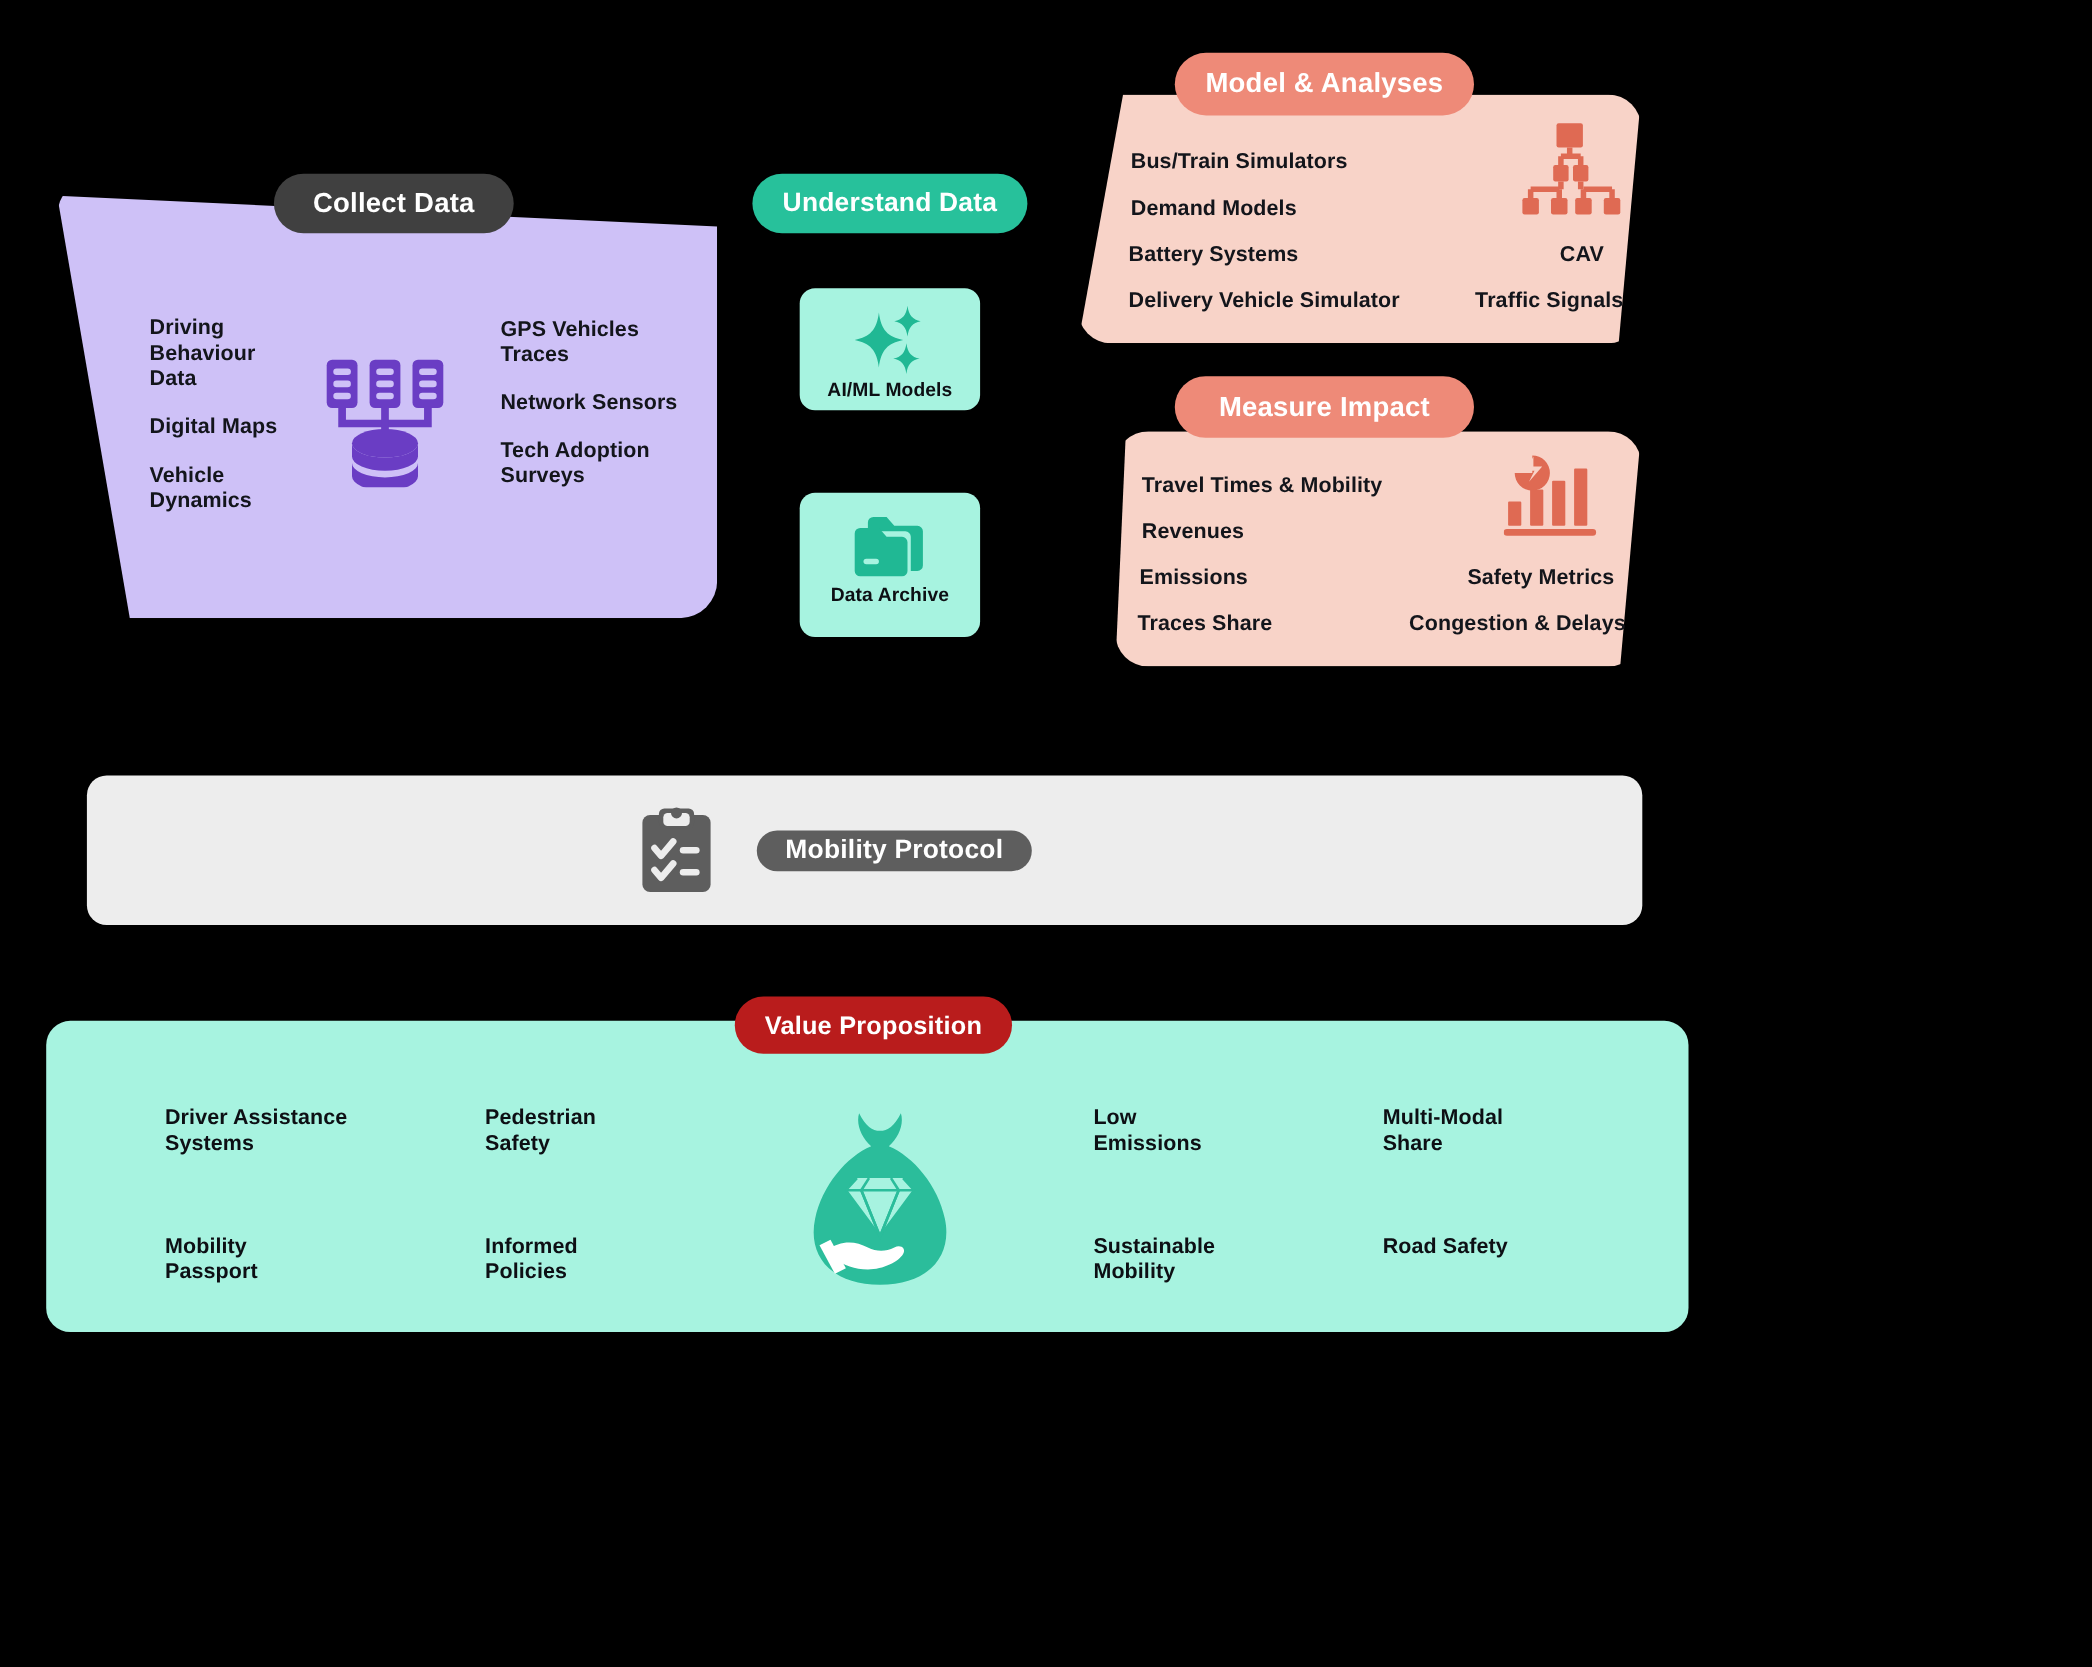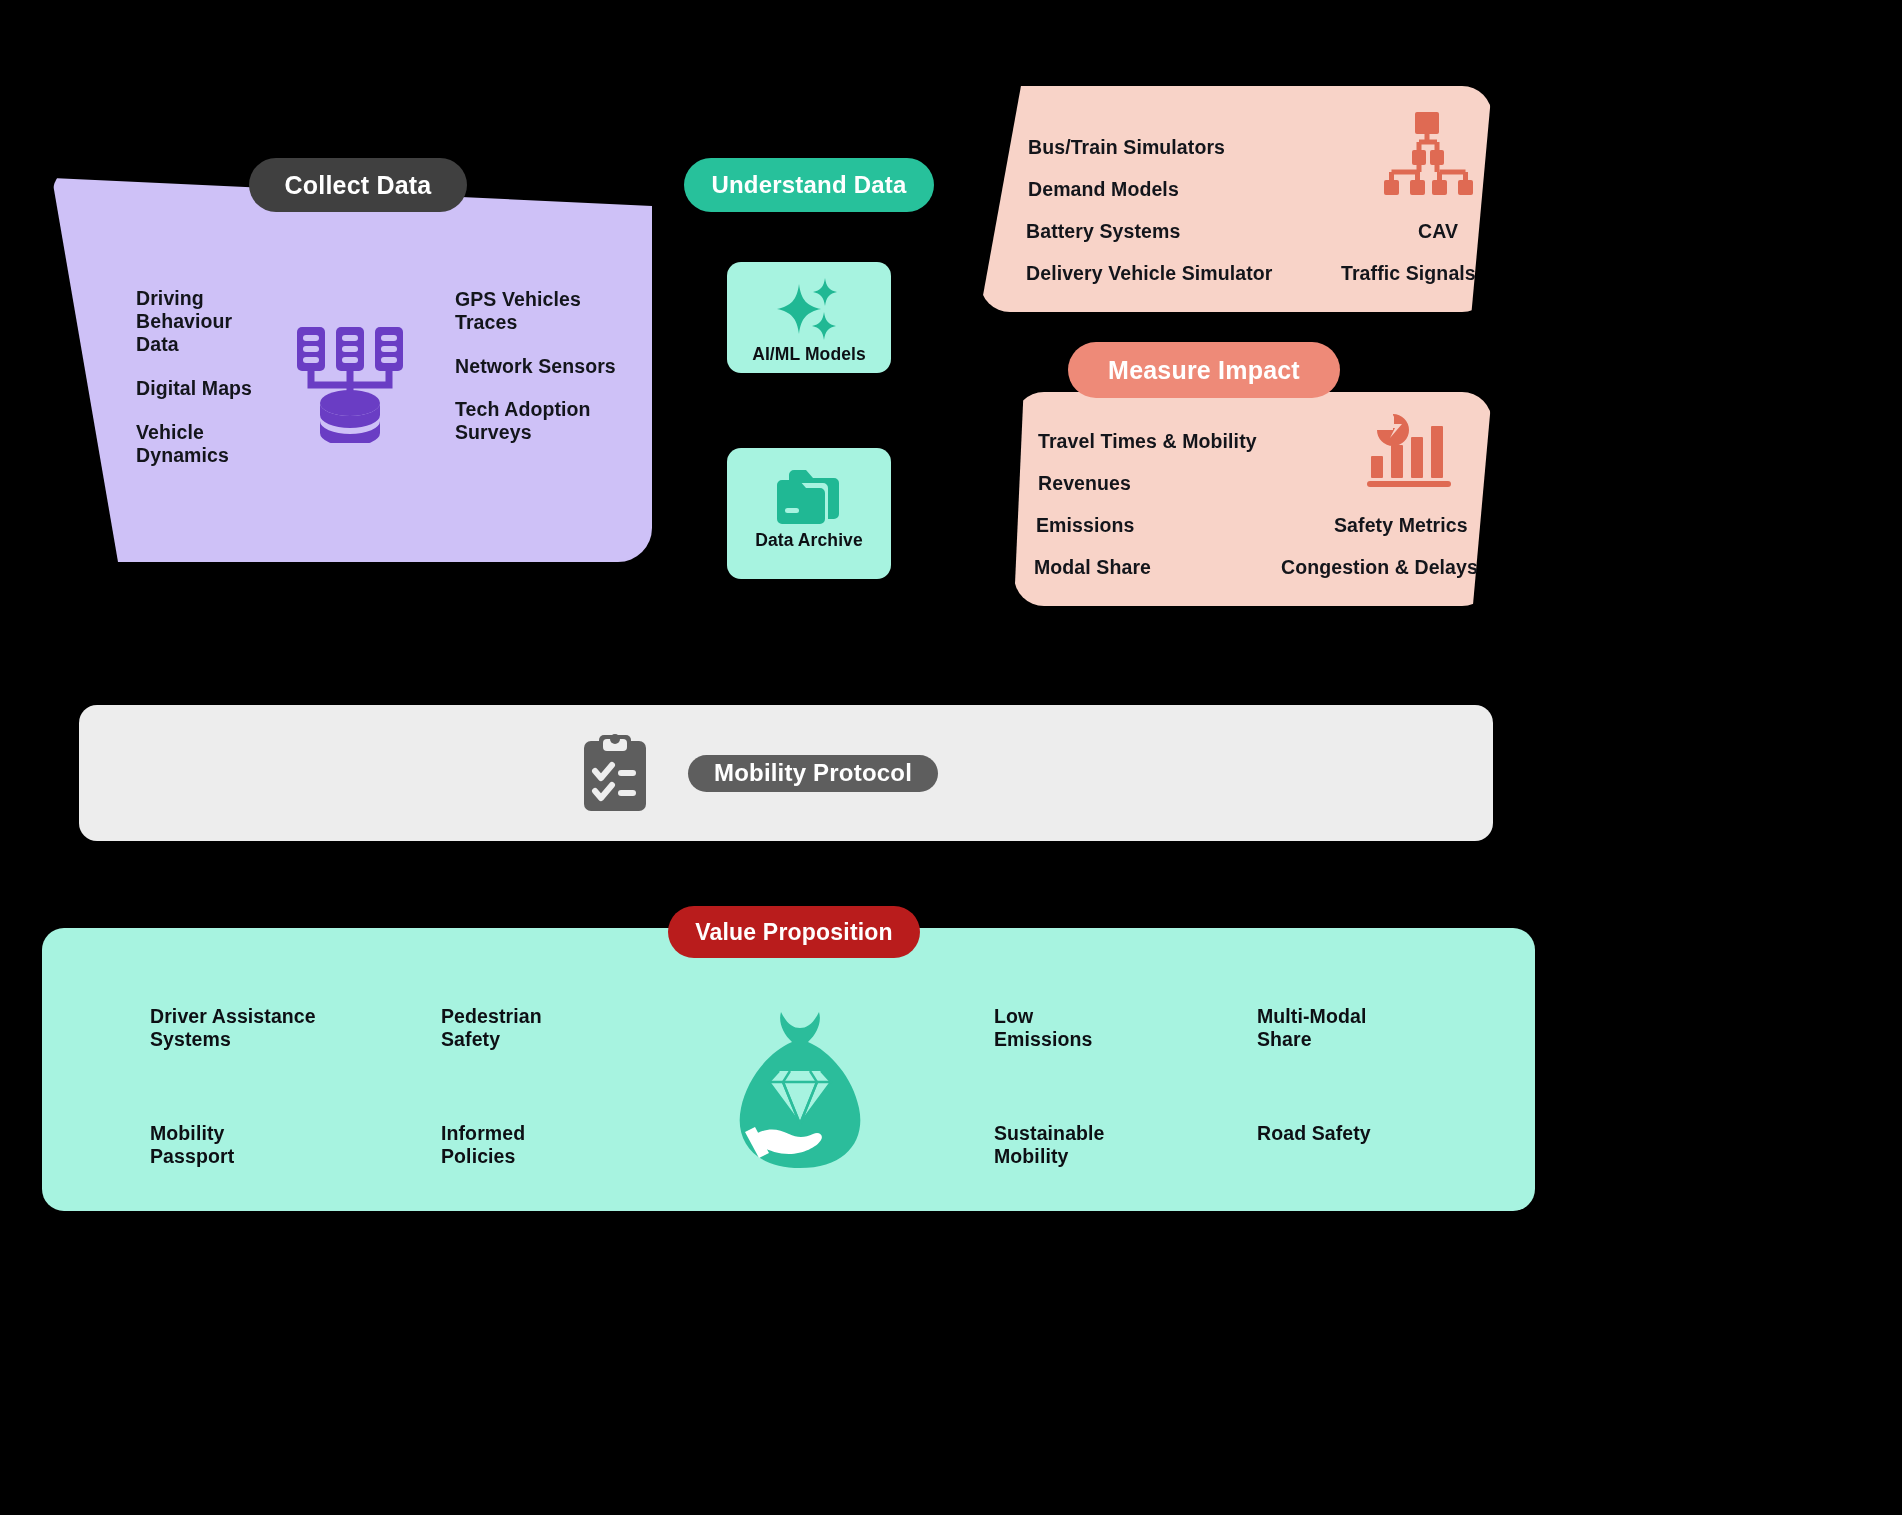--- a/index.html
+++ b/index.html
@@ -252,20 +252,23 @@
         <path d="M18 4 h12 l7 8 h21 a5 5 0 0 1 5 5 v31 a5 5 0 0 1 -5 5 h-6 V22 a5 5 0 0 0 -5 -5 H13 v-8 a5 5 0 0 1 5 -5 z" fill="#20B894"></path>
         <path d="M6 14 h17 l7 8 h14 a5 5 0 0 1 5 5 v26 a5 5 0 0 1 -5 5 H6 a5 5 0 0 1 -5 -5 V19 a5 5 0 0 1 5 -5 z" fill="#20B894"></path>
         <rect x="9" y="42" width="14" height="5" rx="2.5" fill="#A7F3E0"></rect>
       </svg>
     </span>
     <span class="mini-label">Data Archive</span>
   </div>
 
   <div id="model-panel"></div>
 
+  <div id="model-pill" class="pill">
+    <span>Model &amp; Analyses</span>
+  </div>
 
   <div class="rose-item" style="left:1028px; top:136px;">Bus/Train Simulators</div>
   <div class="rose-item" style="left:1028px; top:178px;">Demand Models</div>
   <div class="rose-item" style="left:1026px; top:220px;">Battery Systems</div>
   <div class="rose-item" style="left:1026px; top:262px;">Delivery Vehicle Simulator</div>
   <div class="rose-item" style="left:1418px; top:220px;">CAV</div>
   <div class="rose-item" style="left:1341px; top:262px;">Traffic Signals</div>
 
   <div id="hierarchy-icon">
     <svg width="92" height="90" viewBox="0 0 92 90">
@@ -297,21 +300,21 @@
 
   <div id="measure-panel"></div>
 
   <div id="measure-pill" class="pill">
     <span>Measure Impact</span>
   </div>
 
   <div class="rose-item" style="left:1038px; top:430px;">Travel Times &amp; Mobility</div>
   <div class="rose-item" style="left:1038px; top:472px;">Revenues</div>
   <div class="rose-item" style="left:1036px; top:514px;">Emissions</div>
-  <div class="rose-item" style="left:1034px; top:556px;">Modal Share</div>
+  <div class="rose-item" style="left:1034px; top:556px;">Traces Share</div>
   <div class="rose-item" style="left:1334px; top:514px;">Safety Metrics</div>
   <div class="rose-item" style="left:1281px; top:556px;">Congestion &amp; Delays</div>
 
   <div id="chart-icon">
     <svg width="96" height="78" viewBox="0 0 96 78">
       <g fill="#DF6A53">
         <path d="M26 2 a16 16 0 1 1 -16 16 h16 z"></path>
         <path d="M27 3 l-7 13 h8 l-5 10 l12 -14 h-8 z" fill="#F8D3C8"></path>
         <rect x="4" y="44" width="12" height="22" rx="1"></rect>
         <rect x="24" y="33" width="12" height="33" rx="1"></rect>

